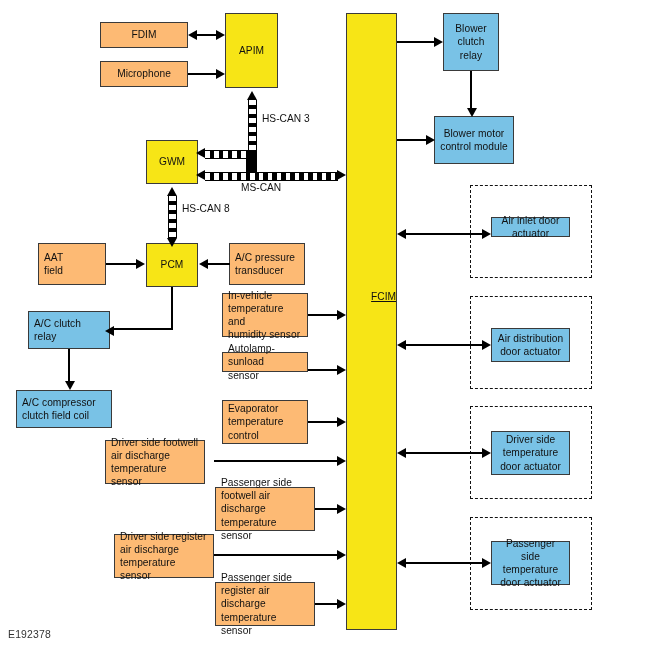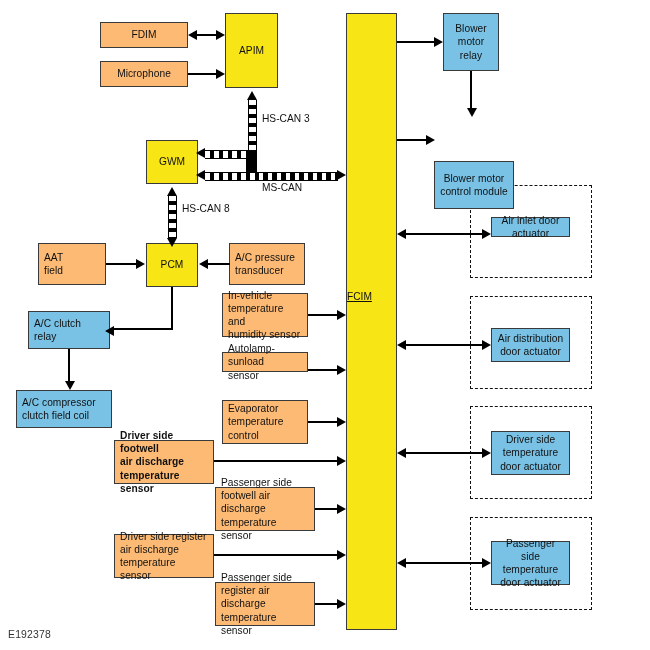--- a/index.html
+++ b/index.html
@@ -49,21 +49,21 @@
     background: #f7e516;
     border: 1.4px solid #3a3a3a;
     box-sizing: border-box;
     z-index: 4;
   }
   #fcim .fcim-label {
     position: absolute;
     top: 277px;
     left: 0;
     width: 100%;
-    text-align: left;
+    text-align: right;
     font-size: 10.2px;
     color: #111;
     text-decoration: underline;
   }
 
   
   .dashed-group {
     position: absolute;
     box-sizing: border-box;
     border: 1.7px dashed #111111;
@@ -198,21 +198,21 @@
   <div class="ah left" style="left:196px; top:148px;"></div>
   <div class="bus-label" style="left:262px; top:113px;">HS-CAN 3</div>
 
   <div class="node yellow center" style="left:146px; top:140px; width:52px; height:44px;">
     <span>GWM</span>
   </div>
 
   <div class="canwire h" style="left:205px; top:172px; width:133px;"></div>
   <div class="ah left" style="left:196px; top:170px;"></div>
   <div class="ah right" style="left:337px; top:170px;"></div>
-  <div class="bus-label" style="left:262px; top:182px;">MS-CAN</div>
+  <div class="bus-label" style="left:241px; top:182px;">MS-CAN</div>
 
   <div class="canwire v" style="left:168px; top:196px; height:42px;"></div>
   <div class="ah up" style="left:166.5px; top:187px;"></div>
   <div class="ah down" style="left:166.5px; top:238px;"></div>
   <div class="bus-label" style="left:182px; top:203px;">HS-CAN 8</div>
 
   <div class="node yellow center" style="left:146px; top:243px; width:52px; height:44px;">
     <span>PCM</span>
   </div>
 
@@ -262,21 +262,21 @@
   <div class="ah right" style="left:337px; top:365px;"></div>
 
   <div class="node green" style="left:222px; top:400px; width:86px; height:44px; white-space:pre-line;">
     <span>Evaporator
 temperature
 control</span>
   </div>
   <div class="wire h" style="left:308px; top:421px; width:30px;"></div>
   <div class="ah right" style="left:337px; top:417px;"></div>
 
-  <div class="node green" style="left:114px; top:440px; width:100px; height:44px; white-space:pre-line;font-weight:bold;">
+  <div class="node green" style="left:105px; top:440px; width:100px; height:44px; white-space:pre-line;">
     <span>Driver side footwell
 air discharge
 temperature sensor</span>
   </div>
   <div class="wire h" style="left:214px; top:460px; width:124px;"></div>
   <div class="ah right" style="left:337px; top:456px;"></div>
 
   <div class="node green" style="left:215px; top:487px; width:100px; height:44px; white-space:pre-line;">
     <span>Passenger side
 footwell air discharge
@@ -296,30 +296,30 @@
   <div class="node green" style="left:215px; top:582px; width:100px; height:44px; white-space:pre-line;">
     <span>Passenger side
 register air discharge
 temperature sensor</span>
   </div>
   <div class="wire h" style="left:315px; top:603px; width:23px;"></div>
   <div class="ah right" style="left:337px; top:599px;"></div>
 
   <div class="node blue center ctr-text" style="left:443px; top:13px; width:56px; height:58px; white-space:pre-line;">
     <span>Blower
-motor
+clutch
 relay</span>
   </div>
   <div class="wire h" style="left:397px; top:41px; width:38px;"></div>
   <div class="ah right" style="left:434px; top:37px;"></div>
 
   <div class="wire v" style="left:470px; top:71px; height:39px;"></div>
   <div class="ah down" style="left:466.5px; top:108px;"></div>
 
-  <div class="node blue center ctr-text" style="left:434px; top:116px; width:80px; height:48px; white-space:pre-line;margin-top:45px;">
+  <div class="node blue center ctr-text" style="left:434px; top:116px; width:80px; height:48px; white-space:pre-line;">
     <span>Blower motor
 control module</span>
   </div>
   <div class="wire h" style="left:397px; top:139px; width:30px;"></div>
   <div class="ah right" style="left:426px; top:135px;"></div>
 
   <div class="node blue ctr-text" style="left:491px; top:217px; width:79px; height:20px; white-space:pre-line;">
     <span>Air inlet door
 actuator</span>
   </div>

